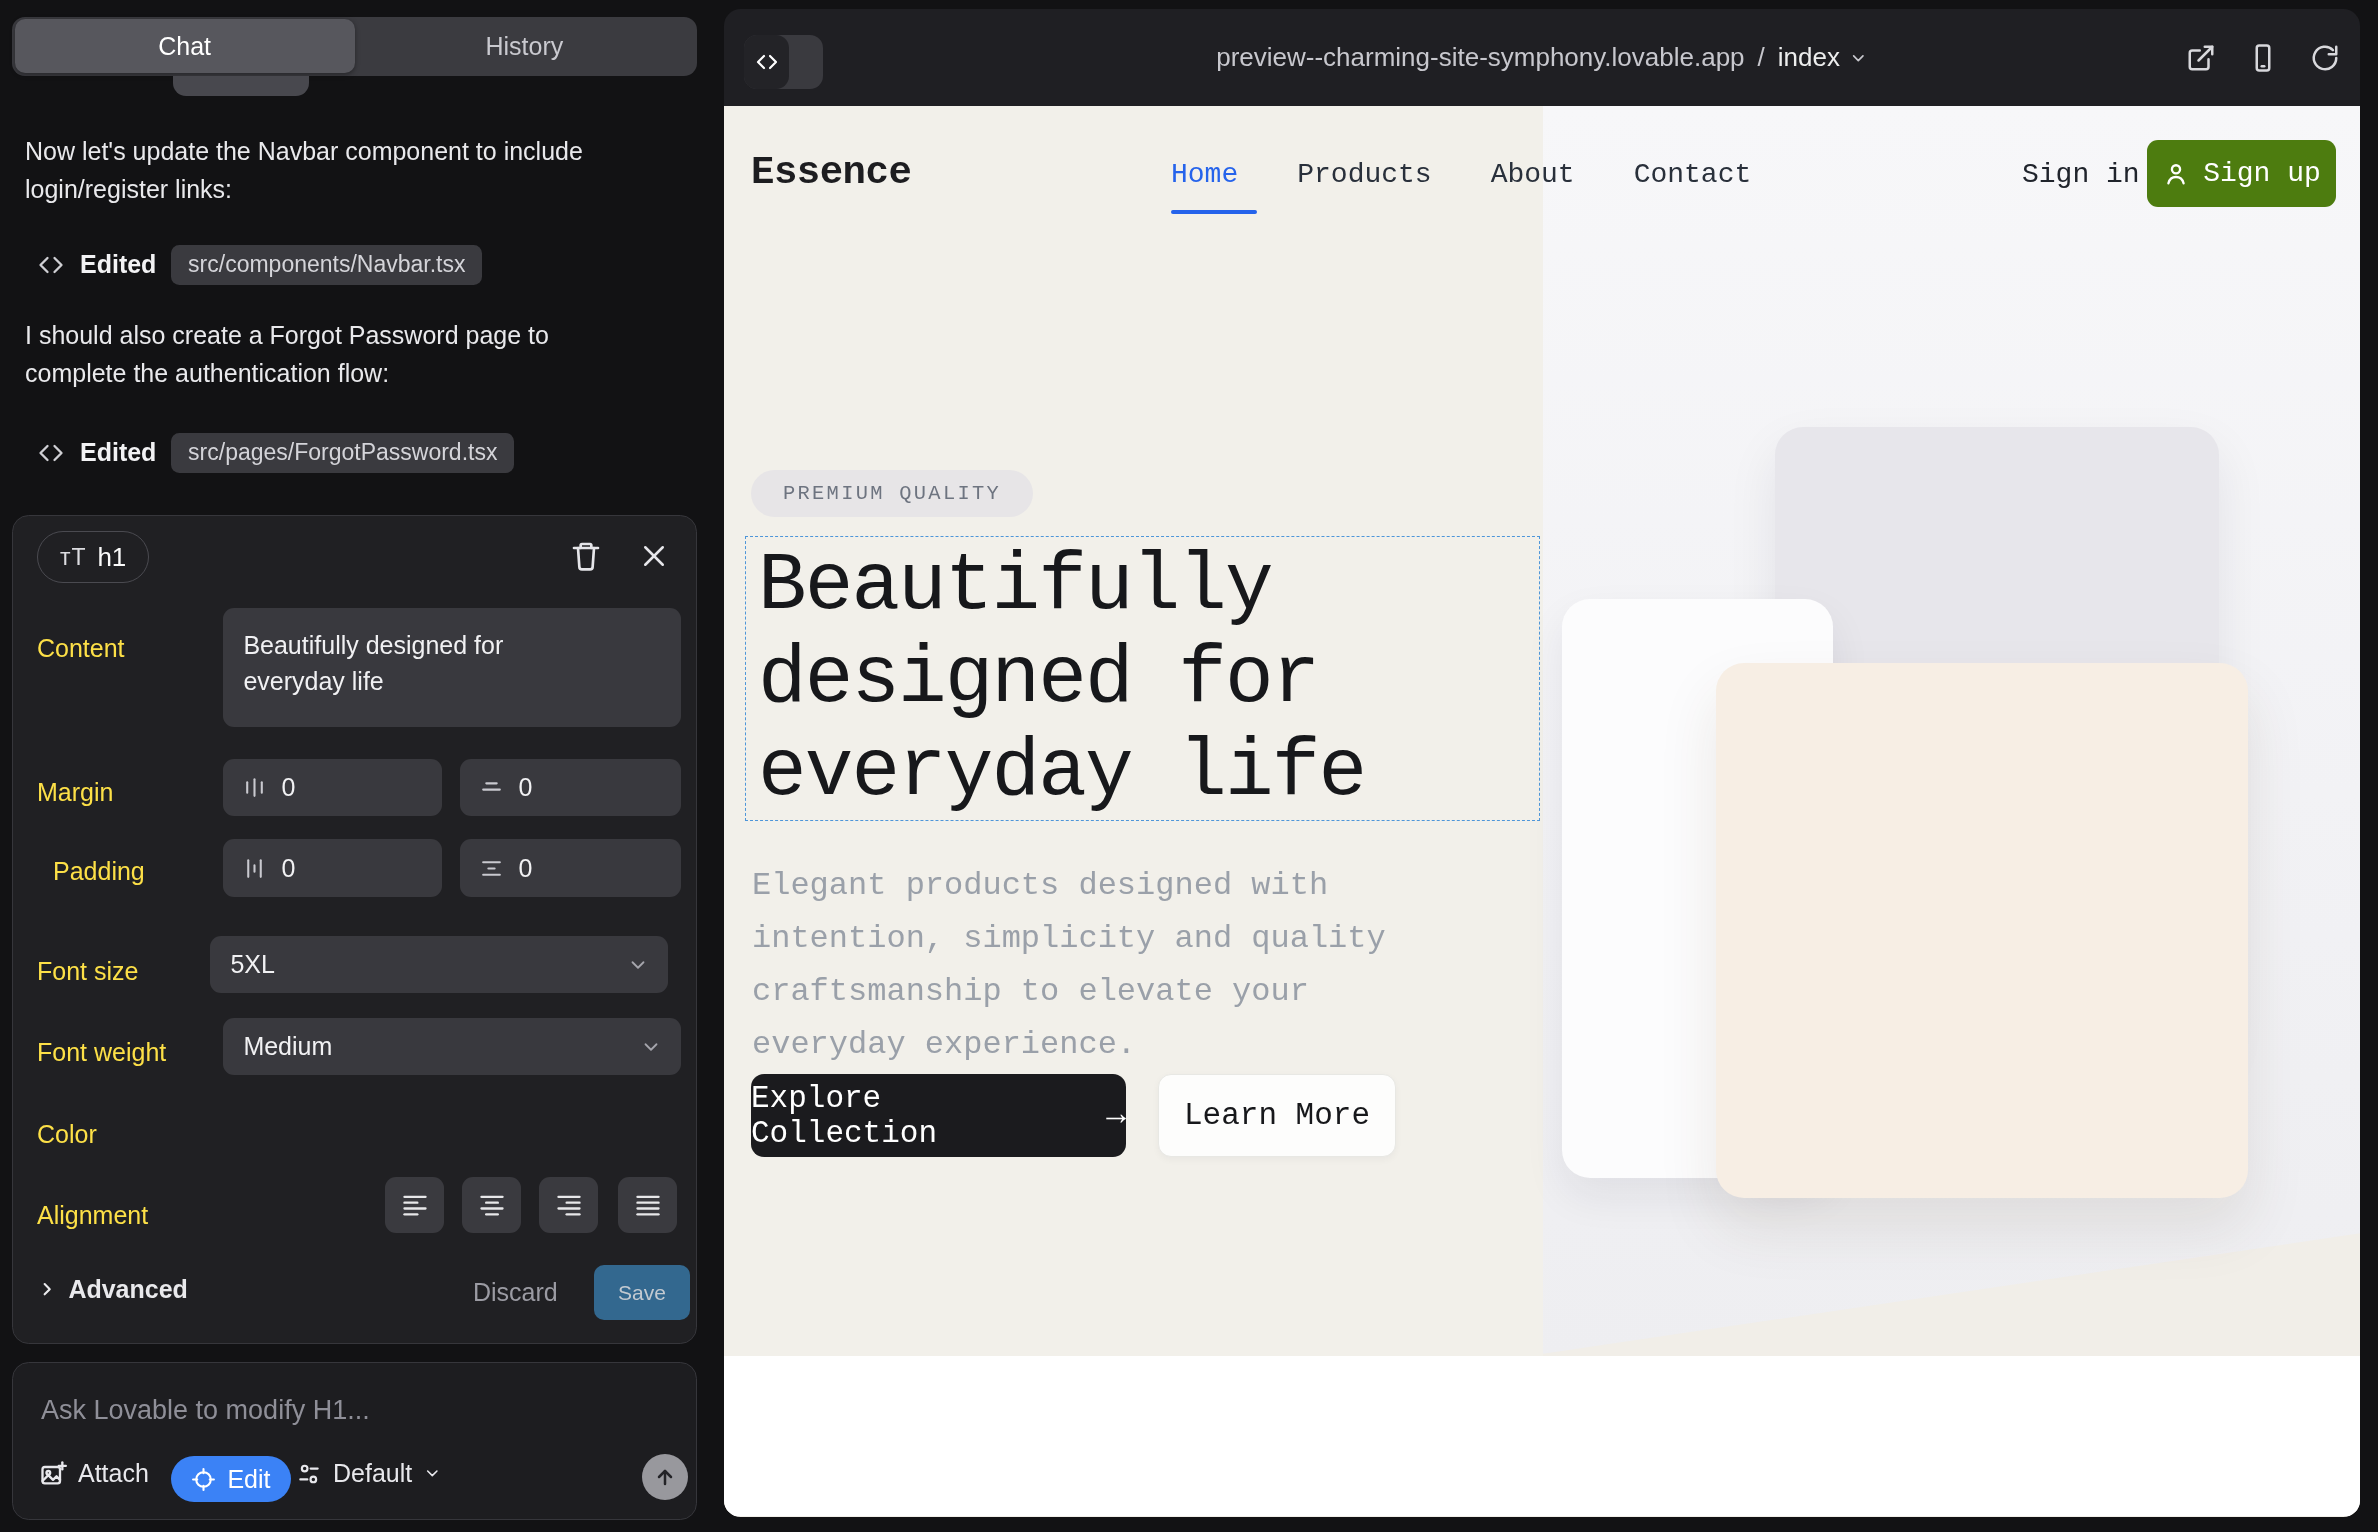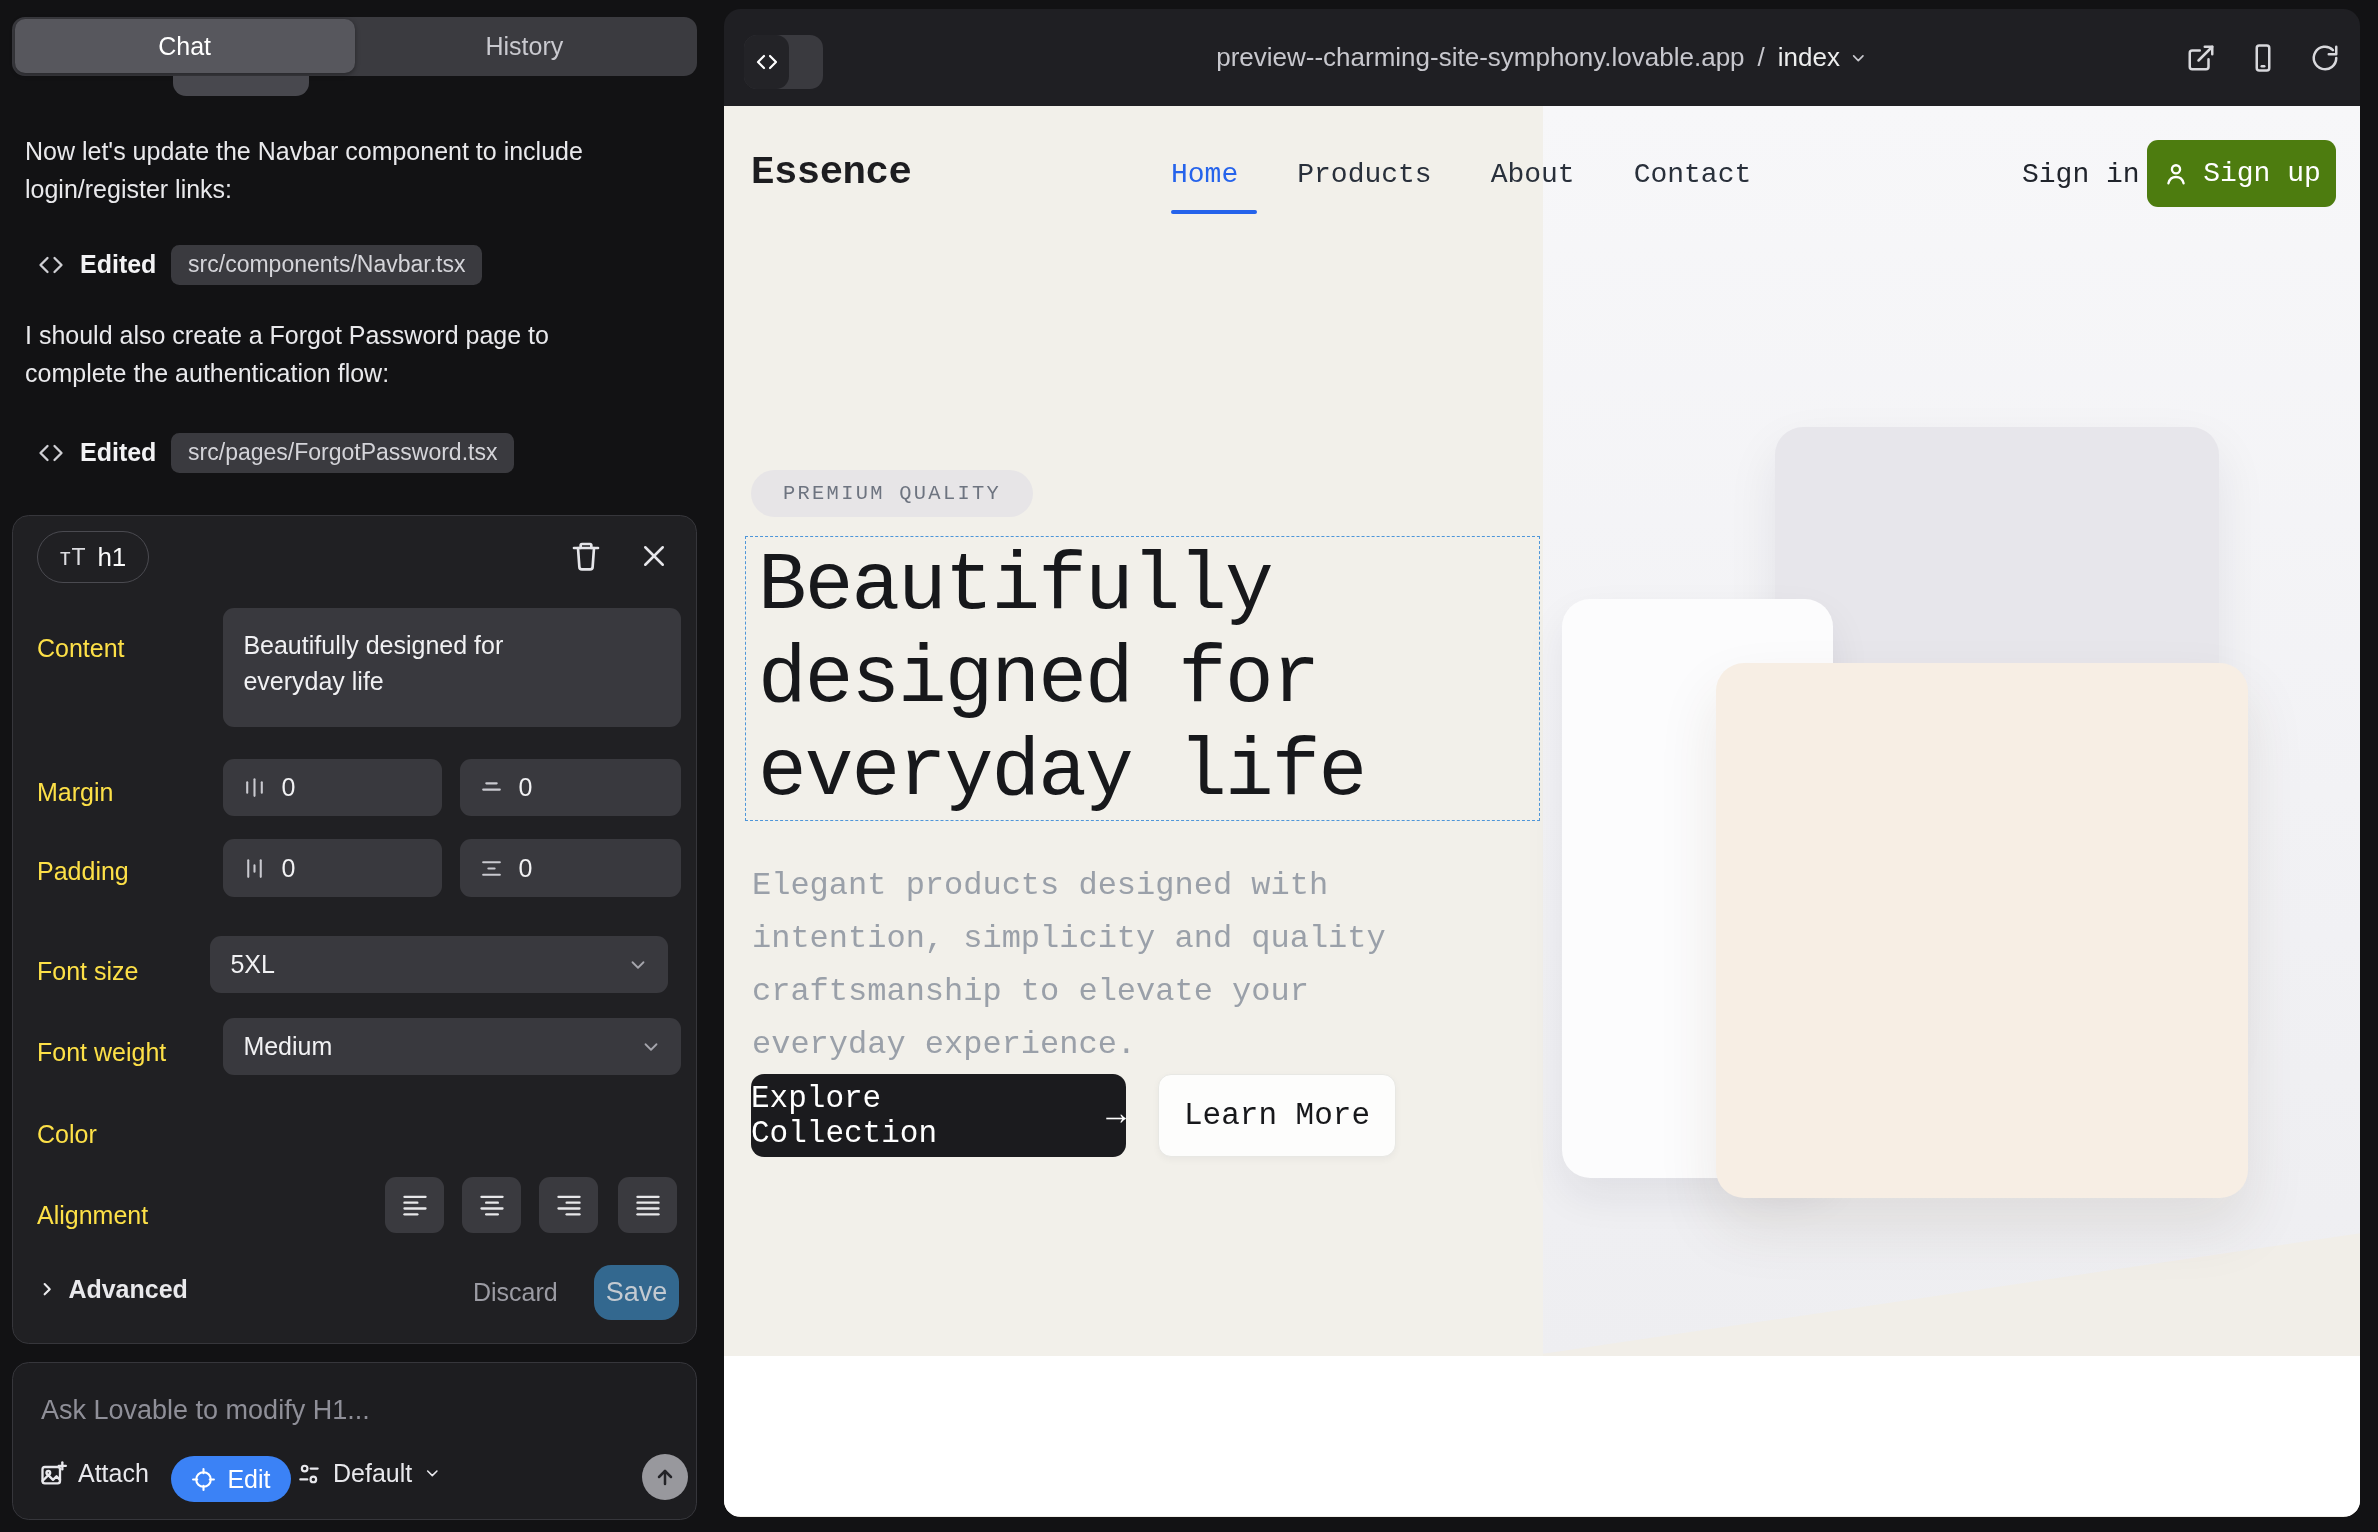--- a/index.html
+++ b/index.html
@@ -44,22 +44,22 @@
   .select .chev { position:absolute; right:18.6px; color:#a5a5ac; }
   .checker { width:33px; height:33px; border-radius:50%; margin-left:16.7px;
              background:
                repeating-conic-gradient(#ffffff 0 25%, #cfcfd4 0 50%);
              background-size:16.7px 16.7px; }
   .align-btn { top:661px; width:59px; height:56px; background:#3a3a3f; border-radius:11px;
                display:flex; align-items:center; justify-content:center; color:#e8e8ea; cursor:pointer; }
   .advanced { left:24px; top:759px; display:flex; align-items:center; gap:11px;
               color:#e9e9ec; font-size:25px; font-weight:600; cursor:pointer; }
   .discard { left:460px; top:762px; font-size:25px; color:#9b9ba3; cursor:pointer; }
-  .save { left:581px; top:749px; width:85px; height:55px; background:#33688f; border-radius:17px;
-          display:flex; align-items:center; justify-content:center; font-size:27px; color:#c3cad1; cursor:pointer; }
+  .save { left:581px; top:749px; width:96px; height:55px; background:#33688f; border-radius:10px;
+          display:flex; align-items:center; justify-content:center; font-size:21px; color:#c3cad1; cursor:pointer; }
 
   
   .composer { left:12px; top:1362px; width:685px; height:158px; background:#1d1d20;
               border:0.9px solid #36363b; border-radius:16.7px; }
   .composer input { position:absolute; left:28px; top:26px; width:612px; height:43px;
                     background:transparent; border:none; outline:none;
                     font-family:"Liberation Sans",sans-serif; font-size:27px; color:#ec4899; }
   .composer input::placeholder { color:#8f8f98; }
   .c-item { display:flex; align-items:center; gap:11px; color:#e8e8ec; font-size:25px; cursor:pointer; }
   .edit-pill { left:158px; top:93px; height:46px; padding:0 20.4px; border-radius:927px;
@@ -195,21 +195,21 @@
         <span class="num-val">0</span>
       </div>
       <div class="abs fld-box num-input" style="left:447px;top:243px;width:221px;height:57px;">
         <svg width="25" height="25" viewBox="0 0 24 24" fill="none" stroke="currentColor" stroke-width="2" stroke-linecap="round">
             <line x1="7" y1="8" x2="17" y2="8"></line>
             <line x1="4" y1="14" x2="20" y2="14"></line>
           </svg>
         <span class="num-val">0</span>
       </div>
 
-      <div class="abs fld-label" style="top:341px;">Padding</div>
+      <div class="abs fld-label" style="top:341px;margin-left:16px;">Padding</div>
       <div class="abs fld-box num-input" style="left:210px;top:323px;width:219px;height:58px;">
         <svg width="25" height="25" viewBox="0 0 24 24" fill="none" stroke="currentColor" stroke-width="2" stroke-linecap="round">
             <line x1="6" y1="4" x2="6" y2="20"></line>
             <line x1="18" y1="4" x2="18" y2="20"></line>
             <line x1="12" y1="9" x2="12" y2="15"></line>
           </svg>
         <span class="num-val">0</span>
       </div>
       <div class="abs fld-box num-input" style="left:447px;top:323px;width:221px;height:58px;">
         <svg width="25" height="25" viewBox="0 0 24 24" fill="none" stroke="currentColor" stroke-width="2" stroke-linecap="round">

